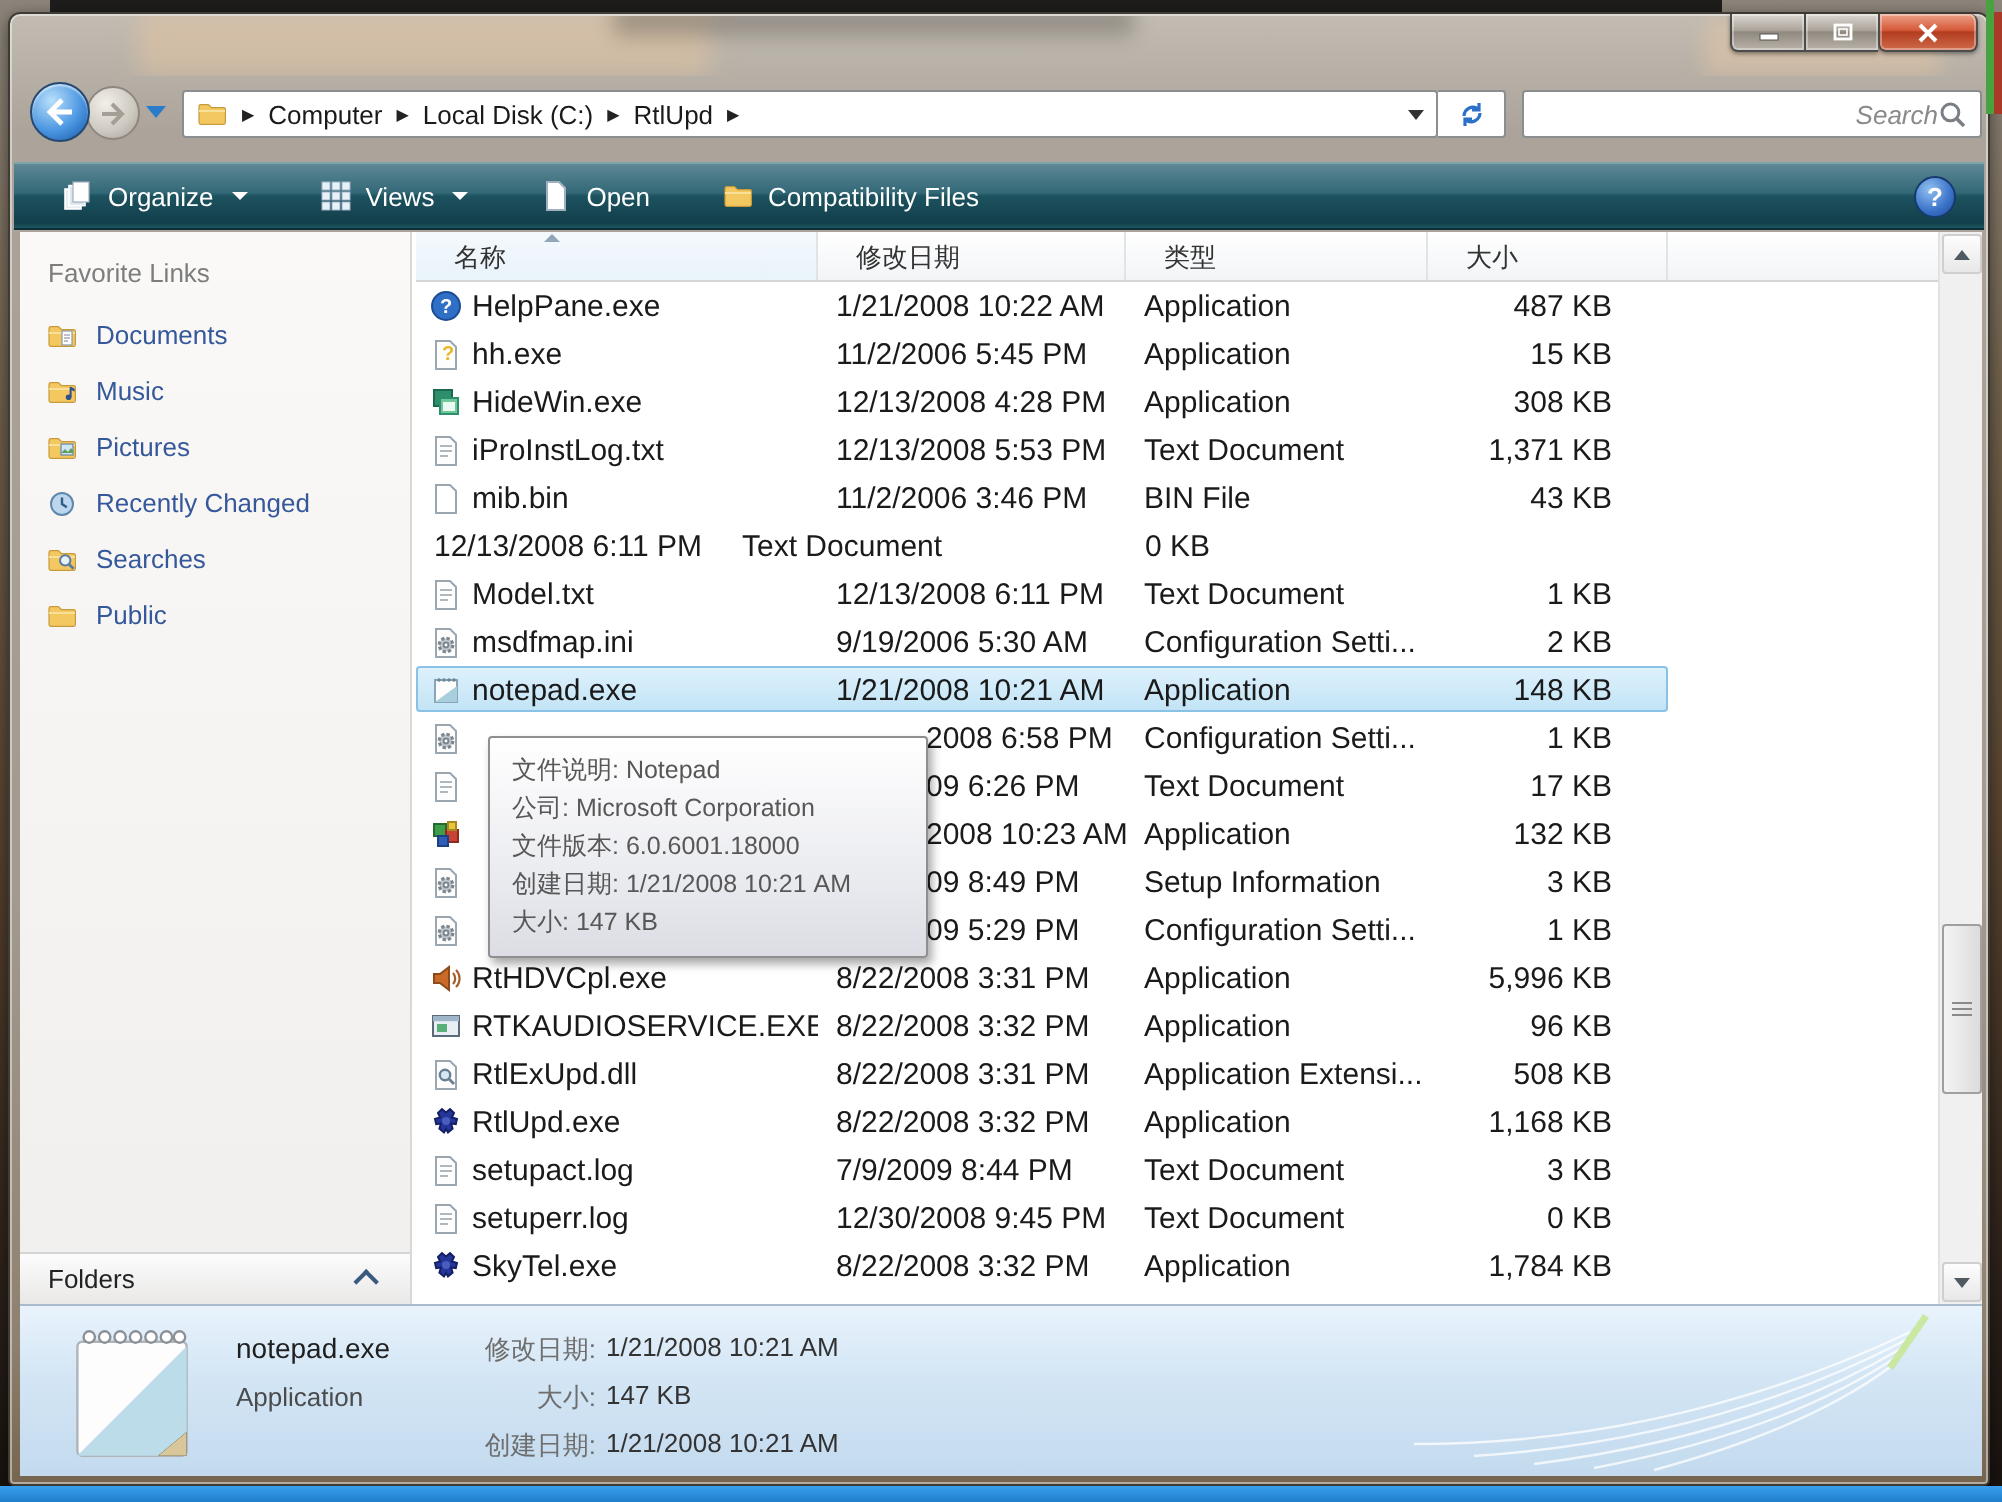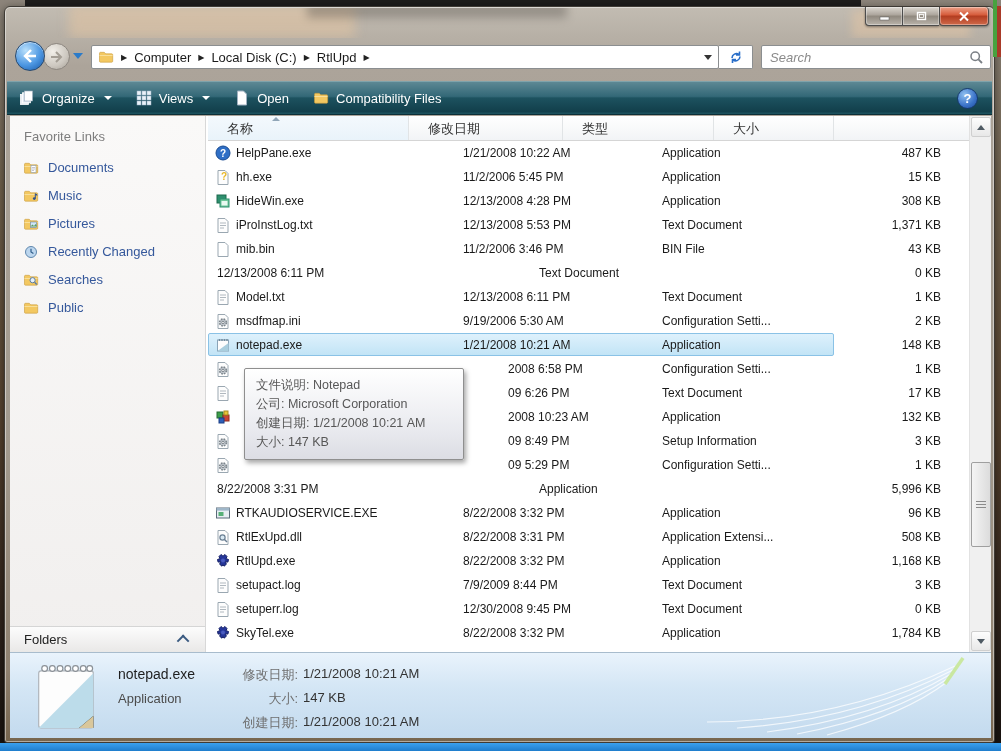--- a/index.html
+++ b/index.html
@@ -53,30 +53,30 @@
   .crumb-sep{font-size:8px;color:#222;margin:0 7px;}
   .crumb{cursor:default;}
   .addr-drop{margin-left:auto;margin-right:6px;width:0;height:0;
     border-left:4px solid transparent;border-right:4px solid transparent;border-top:5px solid #333;}
   .refresh-box{position:absolute;left:712px;top:8px;width:34px;height:24px;background:#fff;
     border:1px solid #8b8e90;border-left:none;box-sizing:border-box;border-radius:0 2px 2px 0;
     display:flex;align-items:center;justify-content:center;}
   .search-box{position:absolute;left:754px;top:8px;width:230px;height:24px;background:#fff;
     border:1px solid #8b8e90;box-sizing:border-box;border-radius:2px;display:flex;align-items:center;}
   .search-box input{flex:1;border:none;outline:none;font-family:inherit;font-size:13px;
-    font-style:italic;color:#0c4a6e;padding:0 0 0 8px;background:transparent;}
+    font-style:italic;color:#0c4a6e;padding:0 0 0 8px;background:transparent;text-align:right;}
   .search-box input::placeholder{color:#8a8a8a;font-style:italic;}
   .mag{margin-right:6px;}
 
   
   .toolbar{position:absolute;left:2px;top:74px;right:2px;height:34px;
     background:linear-gradient(180deg,#5d8894 0%,#336877 45%,#1d525f 50%,#123f4b 92%,#1d5561 100%);
     border-top:1px solid #7fa3ab;border-bottom:1px solid #0c2f38;box-sizing:border-box;
     display:flex;align-items:center;color:#fff;font-size:13px;}
-  .tb-item{display:flex;align-items:center;gap:7px;padding:2px 12px;height:100%;cursor:default;}
+  .tb-item{display:flex;align-items:center;gap:7px;padding:2px 12px;height:100%;cursor:default;margin-left:12px;}
   .tb-caret{width:0;height:0;border-left:4px solid transparent;border-right:4px solid transparent;
     border-top:4px solid #fff;margin-left:2px;}
   .tb-help{margin-left:auto;margin-right:14px;width:19px;height:19px;border-radius:50%;
     background:radial-gradient(circle at 35% 30%,#8fc0f0,#3a72c8 60%,#1d4c9a);
     border:1px solid #163a6e;color:#fff;font-weight:bold;font-size:13px;
     display:flex;align-items:center;justify-content:center;}
 
   
   .content{position:absolute;left:5px;top:109px;width:981px;height:536px;background:#fff;}
   .sidebar{position:absolute;left:0;top:0;width:196px;height:536px;
@@ -95,21 +95,21 @@
   .filelist{position:absolute;left:198px;top:0;width:783px;height:536px;background:#fff;}
   .list-header{position:absolute;left:0;top:0;width:761px;height:25px;display:flex;
     background:linear-gradient(180deg,#fff,#f2f4f6);border-bottom:1px solid #d5d5d5;box-sizing:border-box;
     font-size:13px;color:#333;}
   .hcell{box-sizing:border-box;border-right:1px solid #e1e4e6;padding:4px 0 0 19px;position:relative;}
   .hcell.sorted{background:linear-gradient(180deg,#f4f9fd,#e9f3fa);}
   .sort-arrow{position:absolute;left:64px;top:1px;width:0;height:0;
     border-left:4px solid transparent;border-right:4px solid transparent;border-bottom:4px solid #91a6b8;}
   .hfiller{flex:1;border-right:none;}
   .rows{position:absolute;left:0;top:25px;width:761px;}
-  .frow{position:relative;height:24px;display:flex;align-items:center;font-size:12px;color:#1a1a1a;justify-content:space-between;}
+  .frow{position:relative;height:24px;display:flex;align-items:center;font-size:15px;color:#1a1a1a;}
   .frow .hl{display:none;}
   .frow.selected .hl{display:block;position:absolute;left:0;top:0;width:626px;height:23px;
     background:linear-gradient(180deg,#def1fc,#c2e4f6);border:1px solid #8ac2e6;border-radius:2px;box-sizing:border-box;}
   .cell{position:relative;box-sizing:border-box;white-space:nowrap;overflow:hidden;}
   .c-name{width:201px;padding-left:7px;display:flex;align-items:center;gap:5px;}
   .c-date{width:154px;padding-left:9px;}
   .c-date.cut{padding-left:54px;}
   .c-type{width:151px;padding-left:9px;}
   .c-size{width:120px;text-align:right;padding-right:28px;}
   .ic{width:16px;height:16px;flex:0 0 16px;}
@@ -594,20 +594,26 @@
               <svg class="ic">
                 <use href="#i-config"></use>
               </svg>
               <span></span>
             </div>
             <div class="cell c-date cut">09 5:29 PM</div>
             <div class="cell c-type">Configuration Setti...</div>
             <div class="cell c-size">1 KB</div>
           </div>
           <div class="frow">
+            <div class="cell c-name">
+              <svg class="ic">
+                <use href="#i-speaker"></use>
+              </svg>
+              <span>RtHDVCpl.exe</span>
+            </div>
             <div class="cell c-date">8/22/2008 3:31 PM</div>
             <div class="cell c-type">Application</div>
             <div class="cell c-size">5,996 KB</div>
           </div>
           <div class="frow">
             <div class="cell c-name">
               <svg class="ic">
                 <use href="#i-appwin"></use>
               </svg>
               <span>RTKAUDIOSERVICE.EXE</span>
@@ -685,20 +691,21 @@
             <div class="tri-down"></div>
           </div>
       </div>
     </div>
 
   </div>
 
   <div class="tooltip" id="tooltip">
       <div>文件说明: Notepad</div>
       <div>公司: Microsoft Corporation</div>
+      <div>文件版本: 6.0.6001.18000</div>
       <div>创建日期: 1/21/2008 10:21 AM</div>
       <div>大小: 147 KB</div>
     </div>
 
   <div class="details">
     <svg class="dp-icon" width="76" height="76">
         <use href="#i-bignote" width="76" height="76"></use>
       </svg>
     <div class="dp-name">notepad.exe</div>
     <div class="dp-type">Application</div>

